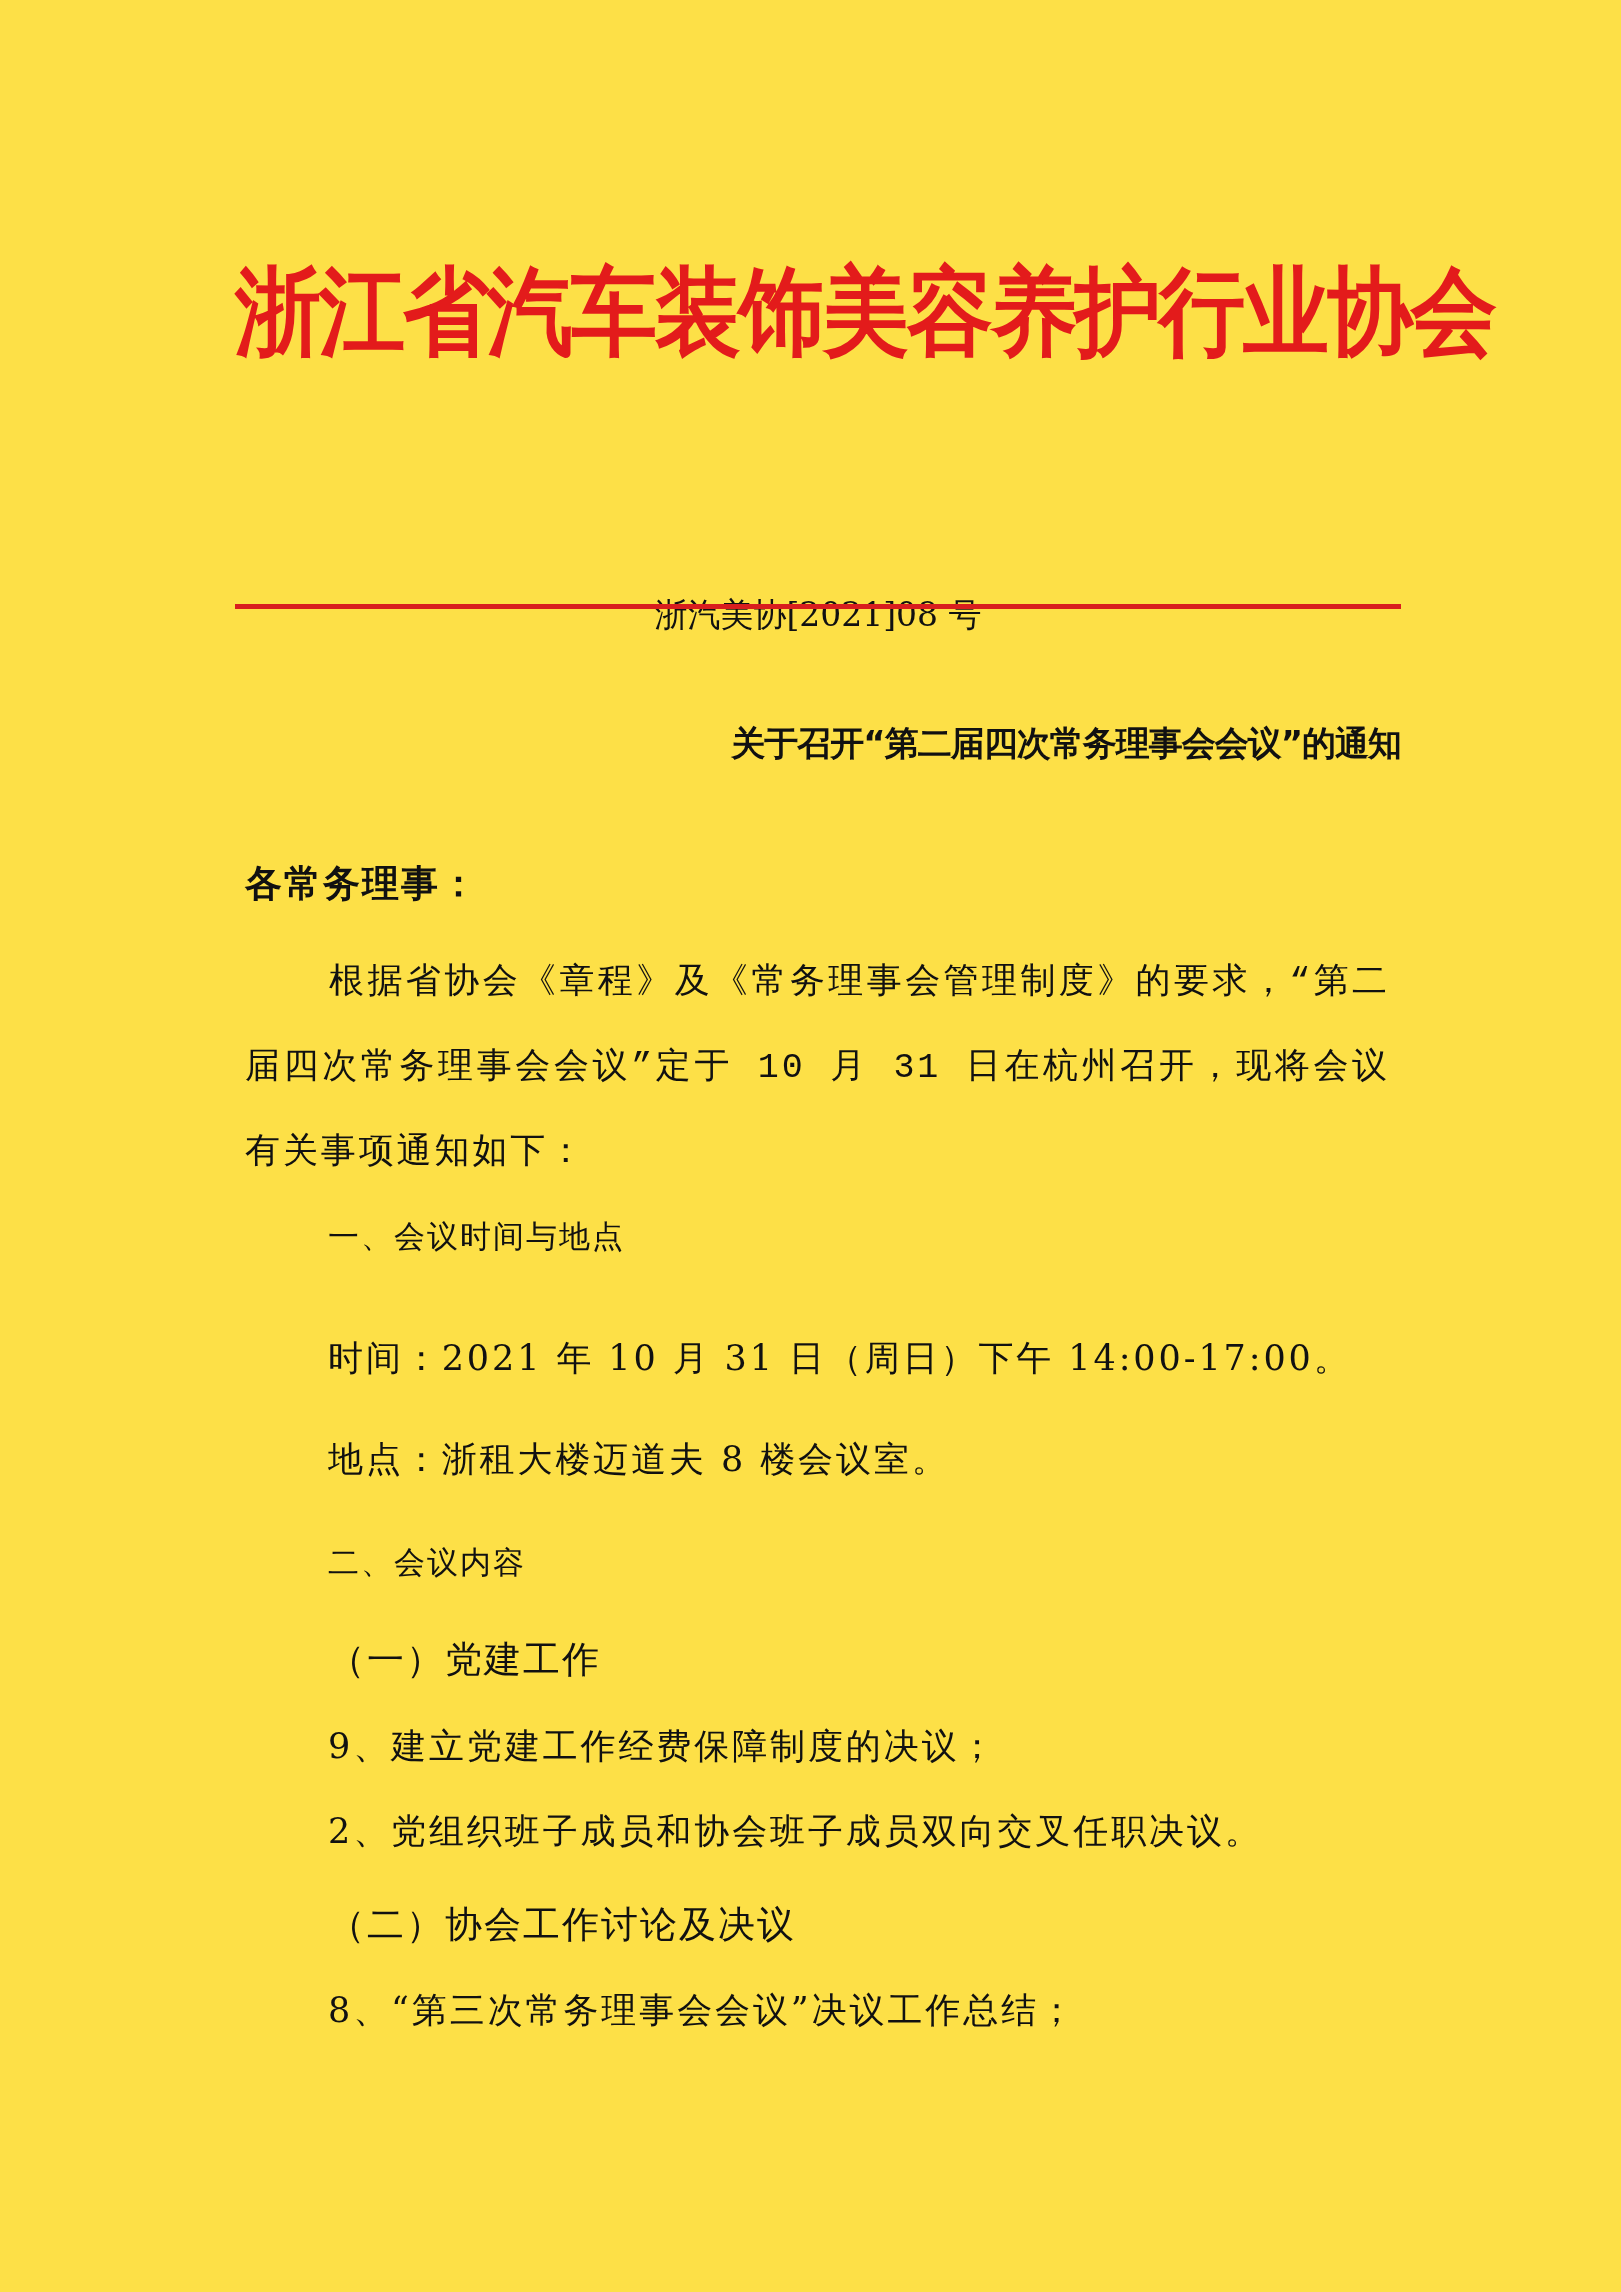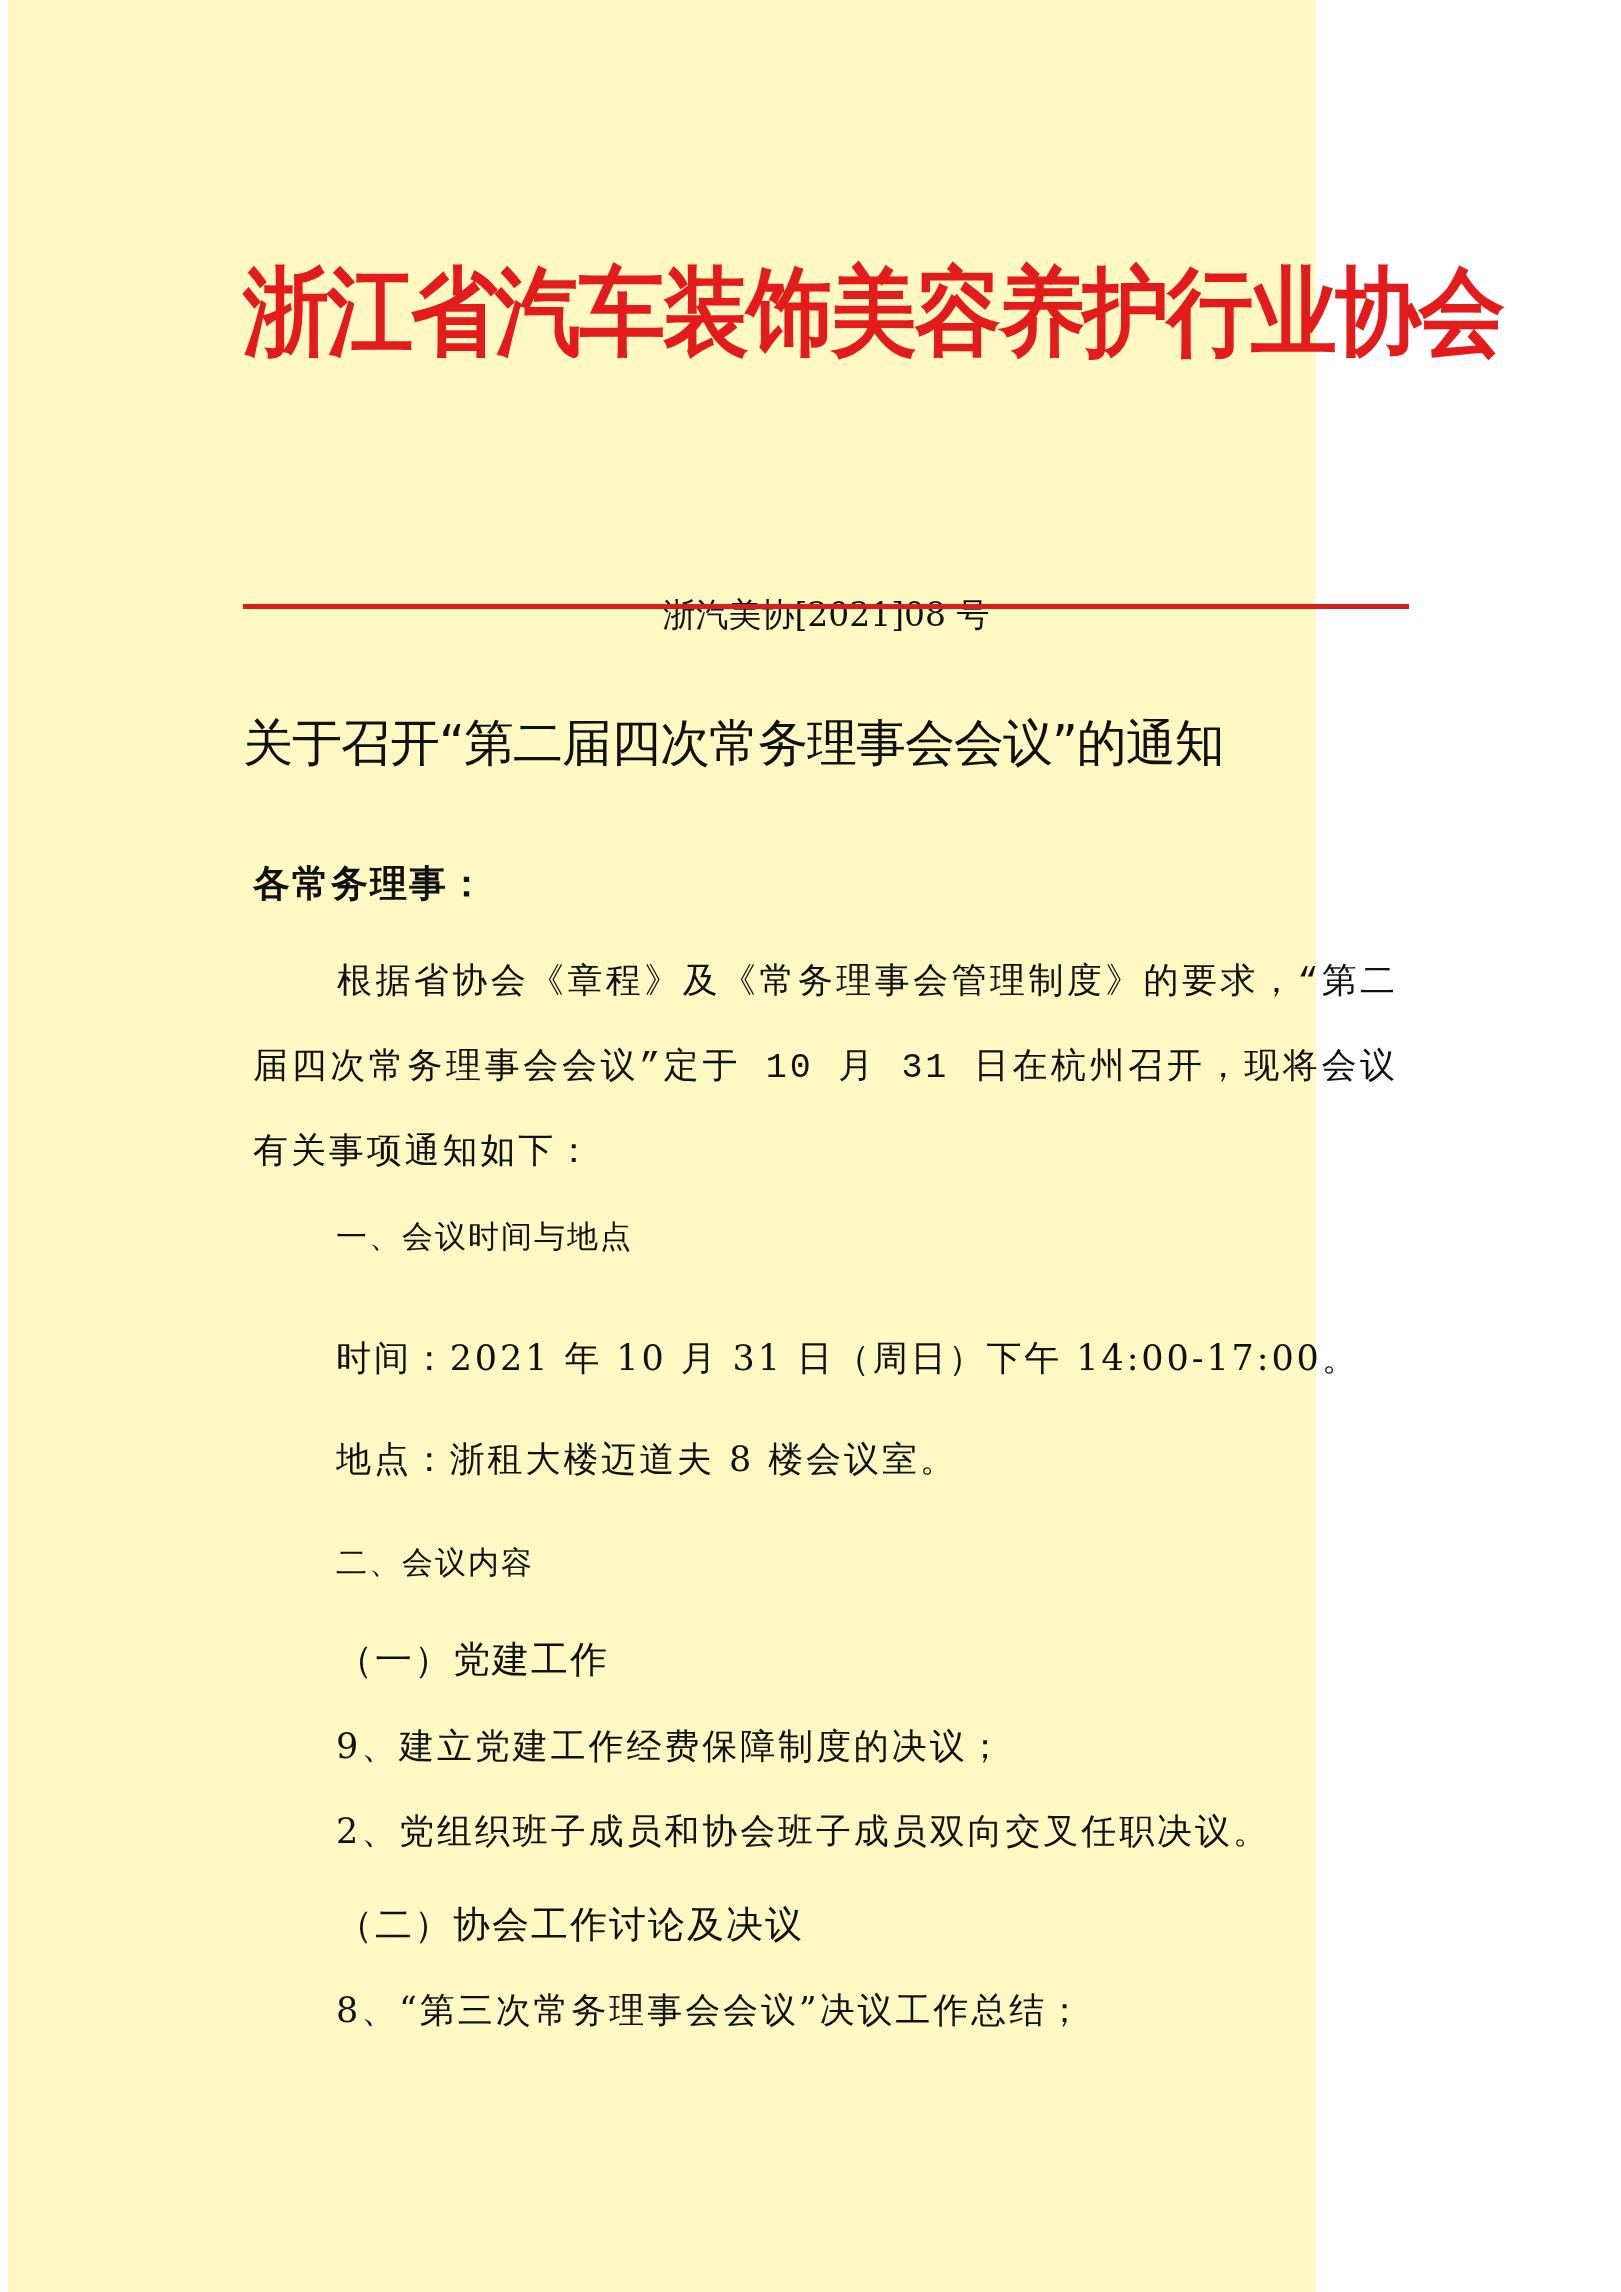--- a/index.html
+++ b/index.html
@@ -9,23 +9,23 @@
     }
     body {
       width: 1621px;
       height: 2293px;
       position: relative;
       overflow: hidden;
       color: #111111;
     }
     .page {
       position: absolute;
-      left: 8px; top: 0;
-      width: 1308px; height: 2293px;
-      background: #fef9c3;
+      left: 0; top: 0;
+      width: 1621px; height: 2293px;
+      background: #fde047;
     }
     .org-header {
       position: absolute;
       left: 235px;
       top: 257px;
       width: 1157px;
       text-align: center;
       font-family: "DejaVu Serif", serif;
       font-weight: bold;
       font-size: 86px;
@@ -54,24 +54,24 @@
       top: 604px;
       width: 1166px;
       height: 4.9px;
       background: #d91e1e;
     }
     .doc-title {
       position: absolute;
       left: 235px;
       width: 1166px;
       top: 714px;
-      text-align: left;
+      text-align: right;
       font-family: "DejaVu Sans", sans-serif;
-      font-weight: normal;
-      font-size: 50px;
+      font-weight: bold;
+      font-size: 34px;
       line-height: 59px;
       color: #111;
       white-space: nowrap;
       letter-spacing: -1px;
     }
     .salutation {
       position: absolute;
       left: 245px;
       top: 859px;
       font-family: "DejaVu Sans", sans-serif;

